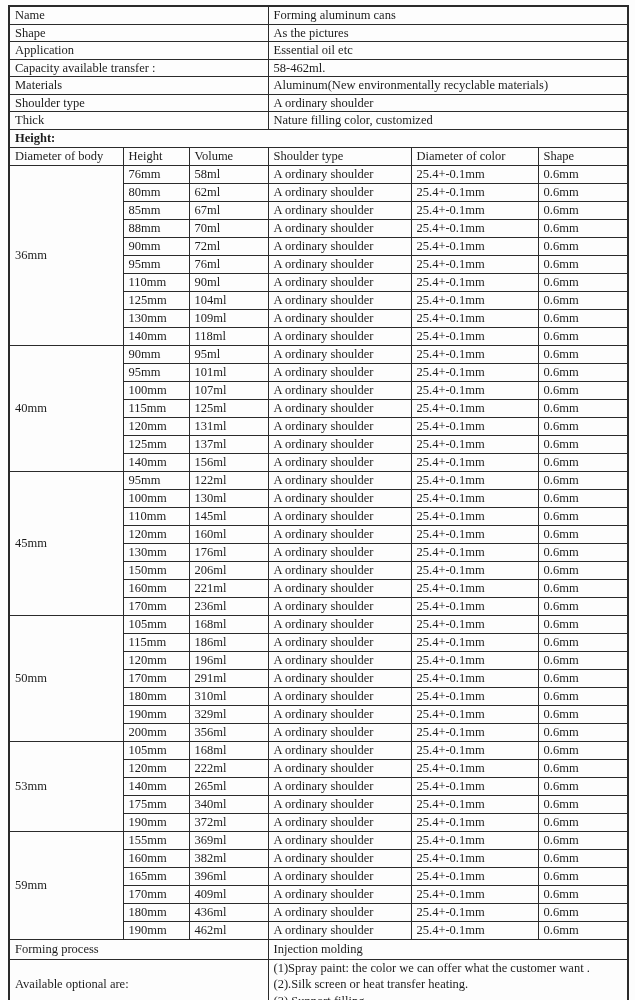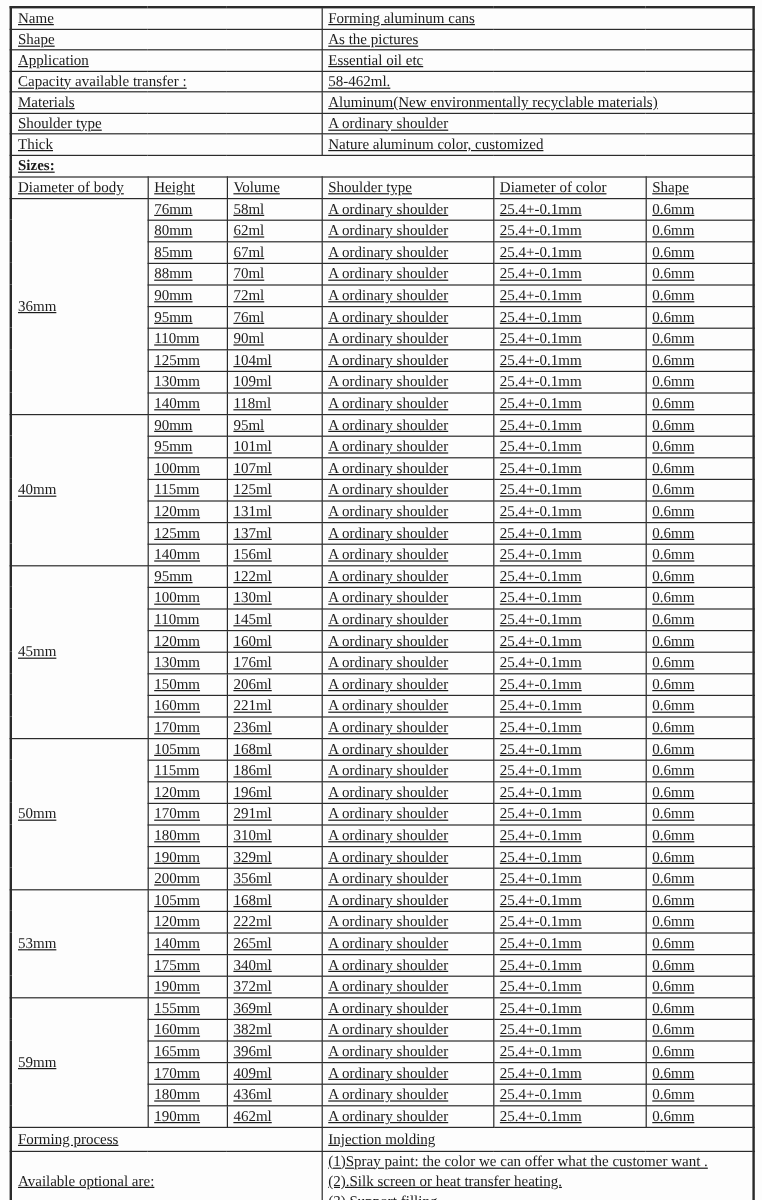--- a/index.html
+++ b/index.html
@@ -9,21 +9,20 @@
     width: 635px;
   }
   .page {
     width: 635px;
     height: 1000px;
     background: #fdfdfd;
     box-sizing: border-box;
     padding: 5px 8px 0 8px;
     font-family: "Liberation Serif", "DejaVu Serif", serif;
     color: #1c1c1c;
-    text-decoration: underline;
   }
   table.spec {
     border-collapse: collapse;
     table-layout: fixed;
     width: 619px;
     border: 2px solid #2b2b2b;
   }
   table.spec td, table.spec th {
     border: 1px solid #2b2b2b;
     font-size: 12.5px;
@@ -83,25 +82,25 @@
       <tr class="info-row">
         <td colspan="3">Materials</td>
         <td colspan="3">Aluminum(New environmentally recyclable materials)</td>
       </tr>
       <tr class="info-row">
         <td colspan="3">Shoulder type</td>
         <td colspan="3">A ordinary shoulder</td>
       </tr>
       <tr class="info-row">
         <td colspan="3">Thick</td>
-        <td colspan="3">Nature aluminum color, customized</td>
+        <td colspan="3">Nature filling color, customized</td>
       </tr>
 
       <tr class="sizes-label-row">
-        <td colspan="6">Sizes:</td>
+        <td colspan="6">Height:</td>
       </tr>
 
       <tr>
         <td>Diameter of body</td>
         <td>Height</td>
         <td>Volume</td>
         <td>Shoulder type</td>
         <td>Diameter of color</td>
         <td>Shape</td>
       </tr>

